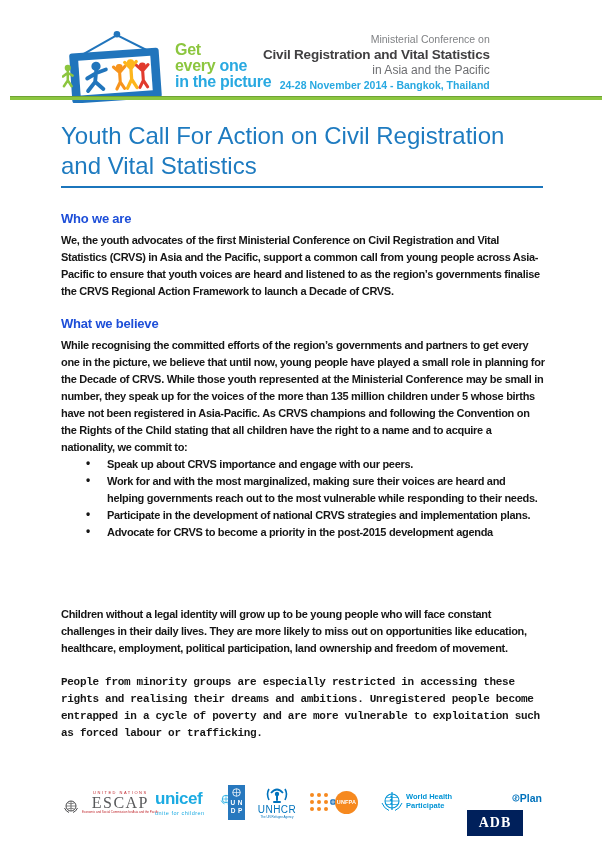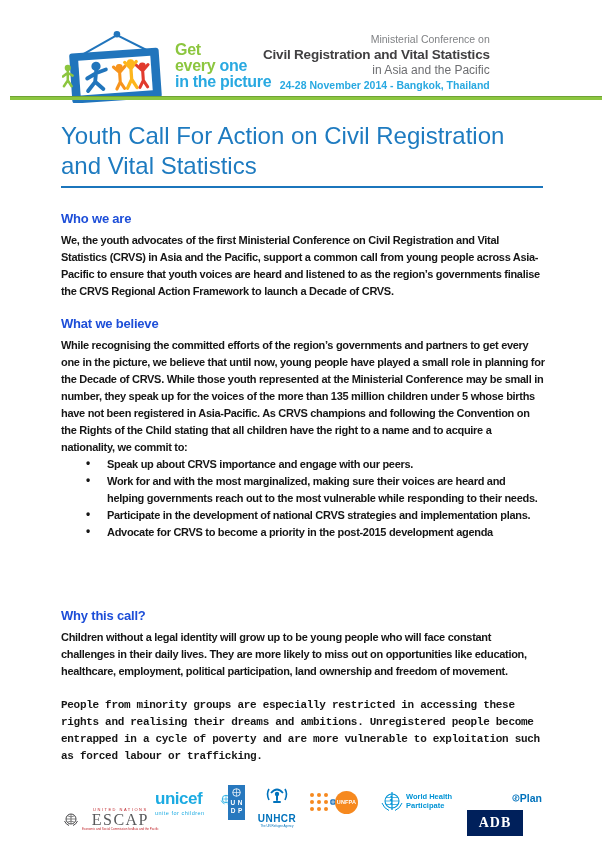--- a/index.html
+++ b/index.html
@@ -31,37 +31,37 @@
   #sec-who{top:209px;}
   #sec-believe{top:314px;}
   #sec-why{top:606px;}
   ul.commit{margin:0;padding:0 0 0 46px;list-style:none;}
   ul.commit li{position:relative;}
   ul.commit li::before{content:"\2022";position:absolute;left:-21px;top:-1px;font-size:12px;}
   
   .logos{position:absolute;left:0;top:784px;width:612px;height:50px;}
   .logos > div{position:absolute;}
   
-  .escap{left:63px;top:23px;display:flex;align-items:center;gap:3px;}
+  .escap{left:63px;top:6px;display:flex;align-items:flex-end;gap:3px;}
   .escap-txt{display:flex;flex-direction:column;align-items:center;}
   .escap-top{font-size:4px;letter-spacing:1.5px;color:#C0272D;white-space:nowrap;}
   .escap-name{font-family:"Liberation Serif",serif;font-size:16px;letter-spacing:1.5px;color:#58595B;line-height:15px;}
   .escap-sub{font-size:3px;color:#C0272D;white-space:nowrap;}
   
   .unicef{left:155px;top:7px;}
   .unicef-row{display:flex;align-items:center;gap:18px;}
   .unicef-name{font-size:17px;font-weight:700;color:#1CABE2;letter-spacing:-0.5px;line-height:16px;}
   .unicef-tag{font-size:5.5px;color:#1CABE2;margin-top:3px;letter-spacing:0.5px;}
   
   .undp{left:228px;top:1px;width:17px;height:35px;background:#2778BE;display:flex;flex-direction:column;align-items:center;}
   .undp svg{margin-top:2px;}
   .undp-grid{color:#fff;font-size:6.5px;font-weight:700;line-height:8px;letter-spacing:2.5px;text-align:center;margin-top:1px;padding-left:2.5px;}
   
   .unhcr{left:259px;top:1px;display:flex;flex-direction:column;align-items:center;width:36px;}
-  .unhcr-name{font-size:10px;font-weight:700;color:#0072BC;letter-spacing:0.5px;line-height:10px;margin-top:10px;}
+  .unhcr-name{font-size:10px;font-weight:400;color:#0072BC;letter-spacing:0.5px;line-height:10px;margin-top:1px;}
   .unhcr-tag{font-size:3px;color:#0072BC;white-space:nowrap;}
   
   .unfpa{left:308px;top:6px;display:flex;align-items:center;}
   .unfpa-ball{width:23px;height:23px;border-radius:50%;background:#F6891F;display:flex;align-items:center;justify-content:center;margin-left:-3px;}
   .unfpa-ball span{color:#fff;font-size:5.5px;font-weight:700;letter-spacing:0.2px;}
   
   .who{left:381px;top:6px;display:flex;align-items:center;gap:3px;}
   .who-text{color:#0093D5;font-size:7.5px;font-weight:700;line-height:9px;}
   
   .adb{left:467px;top:26px;width:56px;height:26px;background:#00205B;display:flex;align-items:center;justify-content:center;font-weight:bold;}
@@ -130,21 +130,20 @@
     <p>While recognising the committed efforts of the region’s governments and partners to get every one in the picture, we believe that until now, young people have played a small role in planning for the Decade of CRVS. While those youth represented at the Ministerial Conference may be small in number, they speak up for the voices of the more than 135 million children under 5 whose births have not been registered in Asia-Pacific. As CRVS champions and following the Convention on the Rights of the Child stating that all children have the right to a name and to acquire a nationality, we commit to:</p>
     <ul class="commit">
       <li>Speak up about CRVS importance and engage with our peers.</li>
       <li>Work for and with the most marginalized, making sure their voices are heard and helping governments reach out to the most vulnerable while responding to their needs.</li>
       <li>Participate in the development of national CRVS strategies and implementation plans.</li>
       <li>Advocate for CRVS to become a priority in the post-2015 development agenda</li>
     </ul>
   </section>
 
   <section id="sec-why">
-    <h2>Why this call?</h2>
     <p>Children without a legal identity will grow up to be young people who will face constant challenges in their daily lives. They are more likely to miss out on opportunities like education, healthcare, employment, political participation, land ownership and freedom of movement.</p>
     <p class="para-gap">People from minority groups are especially restricted in accessing these rights and realising their dreams and ambitions. Unregistered people become entrapped in a cycle of poverty and are more vulnerable to exploitation such as forced labour or trafficking.</p>
   </section>
 
   <footer class="logos">
 
     <div class="escap">
       <svg width="16" height="16" viewBox="0 0 16 16">
         <circle cx="8" cy="8" r="5" fill="none" stroke="#4D4D4F" stroke-width="1"></circle>
         <path d="M3,8 H13 M8,3 V13 M4.4,4.8 Q8,7 11.6,4.8 M4.4,11.2 Q8,9 11.6,11.2" fill="none" stroke="#4D4D4F" stroke-width="0.7"></path>

